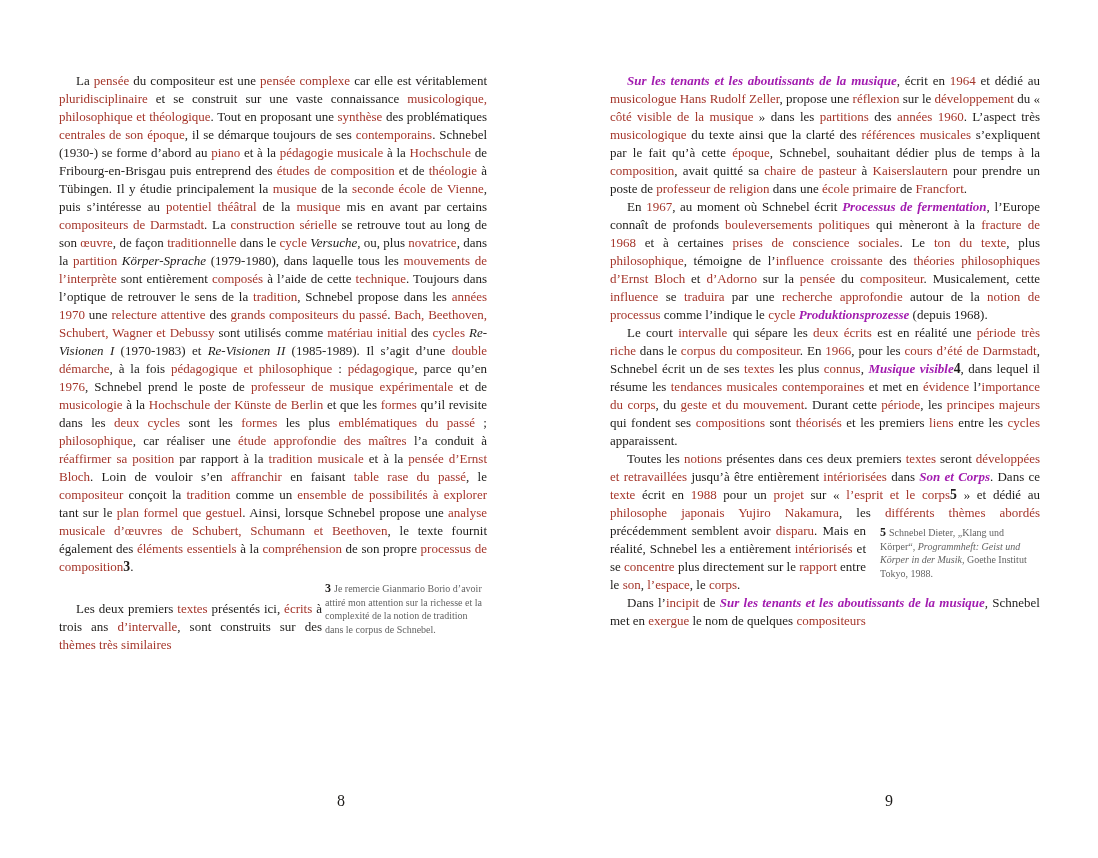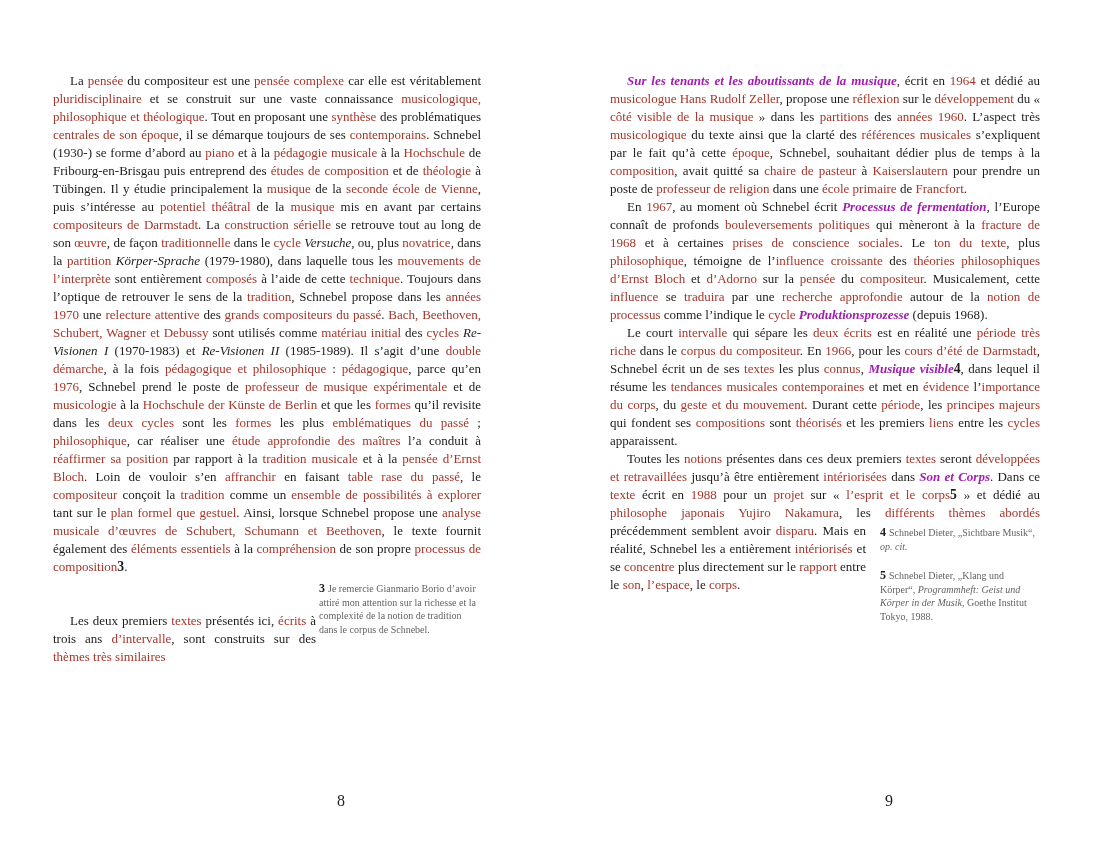--- a/index.html
+++ b/index.html
@@ -7,21 +7,21 @@
     width: 1098px; height: 858px;
     background: #ffffff;
     overflow: hidden;
   }
   body {
     position: relative;
     font-family: "Liberation Serif", "DejaVu Serif", serif;
     color: #1e1c1a;
   }
   .page { position: absolute; top: 72px; }
-  .page-left  { left: 53px;  width: 428px; }
+  .page-left  { left: 59px;  width: 428px; }
   .page-right { left: 610px; width: 430px; }
 
   .para {
     font-size: 13px;
     line-height: 18px;
     text-align: justify;
   }
   .indent { text-indent: 17px; }
 
   
@@ -47,21 +47,21 @@
   }
 
   
   .closing-block { overflow: hidden; margin-top: 6px; }
   .fncol-left {
     float: right;
     width: 162px;
     margin-left: 3px;
     display: block;
   }
-  .closing-para { margin-top: 30px; font-family: Liberation Serif, serif; }
+  .closing-para { margin-top: 18px; font-family: Liberation Serif, serif; }
 
   
   .fncol-right {
     float: right;
     width: 160px;
     margin: 4px 0 2px 14px;
   }
   .fnblock { display: block; }
   .fnblock + .fnblock { margin-top: 16px; }
 
@@ -87,20 +87,20 @@
     <p class="para indent closing-para"><span class="sg-n">Les deux premiers </span><span class="sg-hl">textes</span><span class="sg-n"> présentés ici, </span><span class="sg-hl">écrits</span><span class="sg-n"> à trois ans </span><span class="sg-hl">d’intervalle</span><span class="sg-n">, sont construits sur des </span><span class="sg-hl">thèmes très similaires</span></p>
   </div>
 </div>
 
 <div class="page page-right">
   <p class="para indent"><span class="sg-bi">Sur les tenants et les aboutissants de la musique</span><span class="sg-n">, écrit en </span><span class="sg-hl">1964</span><span class="sg-n"> et dédié au </span><span class="sg-hl">musicologue Hans Rudolf Zeller</span><span class="sg-n">, propose une </span><span class="sg-hl">réflexion</span><span class="sg-n"> sur le </span><span class="sg-hl">développement</span><span class="sg-n"> du « </span><span class="sg-hl">côté visible de la musique</span><span class="sg-n"> » dans les </span><span class="sg-hl">partitions</span><span class="sg-n"> des </span><span class="sg-hl">années 1960</span><span class="sg-n">. L’aspect très </span><span class="sg-hl">musicologique</span><span class="sg-n"> du texte ainsi que la clarté des </span><span class="sg-hl">références musicales</span><span class="sg-n"> s’expliquent par le fait qu’à cette </span><span class="sg-hl">époque</span><span class="sg-n">, Schnebel, souhaitant dédier plus de temps à la </span><span class="sg-hl">composition</span><span class="sg-n">, avait quitté sa </span><span class="sg-hl">chaire de pasteur</span><span class="sg-n"> à </span><span class="sg-hl">Kaiserslautern</span><span class="sg-n"> pour prendre un poste de </span><span class="sg-hl">professeur de religion</span><span class="sg-n"> dans une </span><span class="sg-hl">école primaire</span><span class="sg-n"> de </span><span class="sg-hl">Francfort</span><span class="sg-n">.</span></p>
   <p class="para indent"><span class="sg-n">En </span><span class="sg-hl">1967</span><span class="sg-n">, au moment où Schnebel écrit </span><span class="sg-bi">Processus de fermentation</span><span class="sg-n">, l’Europe connaît de profonds </span><span class="sg-hl">bouleversements politiques</span><span class="sg-n"> qui mèneront à la </span><span class="sg-hl">fracture de 1968</span><span class="sg-n"> et à certaines </span><span class="sg-hl">prises de conscience sociales</span><span class="sg-n">. Le </span><span class="sg-hl">ton du texte</span><span class="sg-n">, plus </span><span class="sg-hl">philosophique</span><span class="sg-n">, témoigne de l’</span><span class="sg-hl">influence croissante</span><span class="sg-n"> des </span><span class="sg-hl">théories philosophiques d’Ernst Bloch</span><span class="sg-n"> et </span><span class="sg-hl">d’Adorno</span><span class="sg-n"> sur la </span><span class="sg-hl">pensée</span><span class="sg-n"> du </span><span class="sg-hl">compositeur</span><span class="sg-n">. Musicalement, cette </span><span class="sg-hl">influence</span><span class="sg-n"> se </span><span class="sg-hl">traduira</span><span class="sg-n"> par une </span><span class="sg-hl">recherche approfondie</span><span class="sg-n"> autour de la </span><span class="sg-hl">notion de processus</span><span class="sg-n"> comme l’indique le </span><span class="sg-hl">cycle</span><span class="sg-n"> </span><span class="sg-bi">Produktionsprozesse</span><span class="sg-n"> (depuis 1968).</span></p>
   <p class="para indent"><span class="sg-n">Le court </span><span class="sg-hl">intervalle</span><span class="sg-n"> qui sépare les </span><span class="sg-hl">deux écrits</span><span class="sg-n"> est en réalité une </span><span class="sg-hl">période très riche</span><span class="sg-n"> dans le </span><span class="sg-hl">corpus du compositeur</span><span class="sg-n">. En </span><span class="sg-hl">1966</span><span class="sg-n">, pour les </span><span class="sg-hl">cours d’été de Darmstadt</span><span class="sg-n">, Schnebel écrit un de ses </span><span class="sg-hl">textes</span><span class="sg-n"> les plus </span><span class="sg-hl">connus</span><span class="sg-n">, </span><span class="sg-bi">Musique visible</span><span class="sg-b">4</span><span class="sg-n">, dans lequel il résume les </span><span class="sg-hl">tendances musicales contemporaines</span><span class="sg-n"> et met en </span><span class="sg-hl">évidence</span><span class="sg-n"> l’</span><span class="sg-hl">importance du corps</span><span class="sg-n">, du </span><span class="sg-hl">geste et du mouvement</span><span class="sg-n">. Durant cette </span><span class="sg-hl">période</span><span class="sg-n">, les </span><span class="sg-hl">principes majeurs</span><span class="sg-n"> qui fondent ses </span><span class="sg-hl">compositions</span><span class="sg-n"> sont </span><span class="sg-hl">théorisés</span><span class="sg-n"> et les premiers </span><span class="sg-hl">liens</span><span class="sg-n"> entre les </span><span class="sg-hl">cycles</span><span class="sg-n"> apparaissent.</span></p>
 
   <p class="para indent"><span><span class="sg-n">Toutes les </span><span class="sg-hl">notions</span><span class="sg-n"> présentes dans ces deux premiers </span><span class="sg-hl">textes</span><span class="sg-n"> seront </span><span class="sg-hl">développées et retravaillées</span><span class="sg-n"> jusqu’à être entièrement </span><span class="sg-hl">intériorisées</span><span class="sg-n"> dans </span><span class="sg-bi">Son et Corps</span><span class="sg-n">. Dans ce </span><span class="sg-hl">texte</span><span class="sg-n"> écrit en </span><span class="sg-hl">1988</span><span class="sg-n"> pour un </span><span class="sg-hl">projet</span><span class="sg-n"> sur « </span><span class="sg-hl">l’esprit et le corps</span><span class="sg-b">5</span><span class="sg-n"> » et dédié au </span><span class="sg-hl">philosophe japonais Yujiro Nakamura</span><span class="sg-n">, les </span><span class="sg-hl">différents thèmes abordés</span><span class="sg-n"> précédemment semblent avoir </span><span class="sg-hl">disparu</span><span class="sg-n">. Mais en </span></span><span class="fncol-right">
-        <span class="fn fnblock"><span class="fn-marker">4</span><span><span class="sg-n">Schnebel Dieter, „Sichtbare Musik“, </span><span class="sg-i">op. cit.</span></span></span>
         <span class="fn fnblock"><span class="fn-marker">5</span><span><span class="sg-n">Schnebel Dieter, „Klang und Körper“, </span><span class="sg-i">Programmheft: Geist und Körper in der Musik</span><span class="sg-n">, Goethe Institut Tokyo, 1988.</span></span></span>
       </span><span><span class="sg-n">réalité, Schnebel les a entièrement </span><span class="sg-hl">intériorisés</span><span class="sg-n"> et se </span><span class="sg-hl">concentre</span><span class="sg-n"> plus directement sur le </span><span class="sg-hl">rapport</span><span class="sg-n"> entre le </span><span class="sg-hl">son</span><span class="sg-n">, </span><span class="sg-hl">l’espace</span><span class="sg-n">, le </span><span class="sg-hl">corps</span><span class="sg-n">.</span></span></p>
 
+  <p class="para indent"><span class="sg-n">Dans l’</span><span class="sg-hl">incipit</span><span class="sg-n"> de </span><span class="sg-bi">Sur les tenants et les aboutissants de la musique</span><span class="sg-n">, Schnebel met en </span><span class="sg-hl">exergue</span><span class="sg-n"> le nom de quelques </span><span class="sg-hl">compositeurs</span></p>
 </div>
 
 <div class="page-number pn-left"><span>8</span></div>
 <div class="page-number pn-right"><span>9</span></div>
 
 </body></html>

